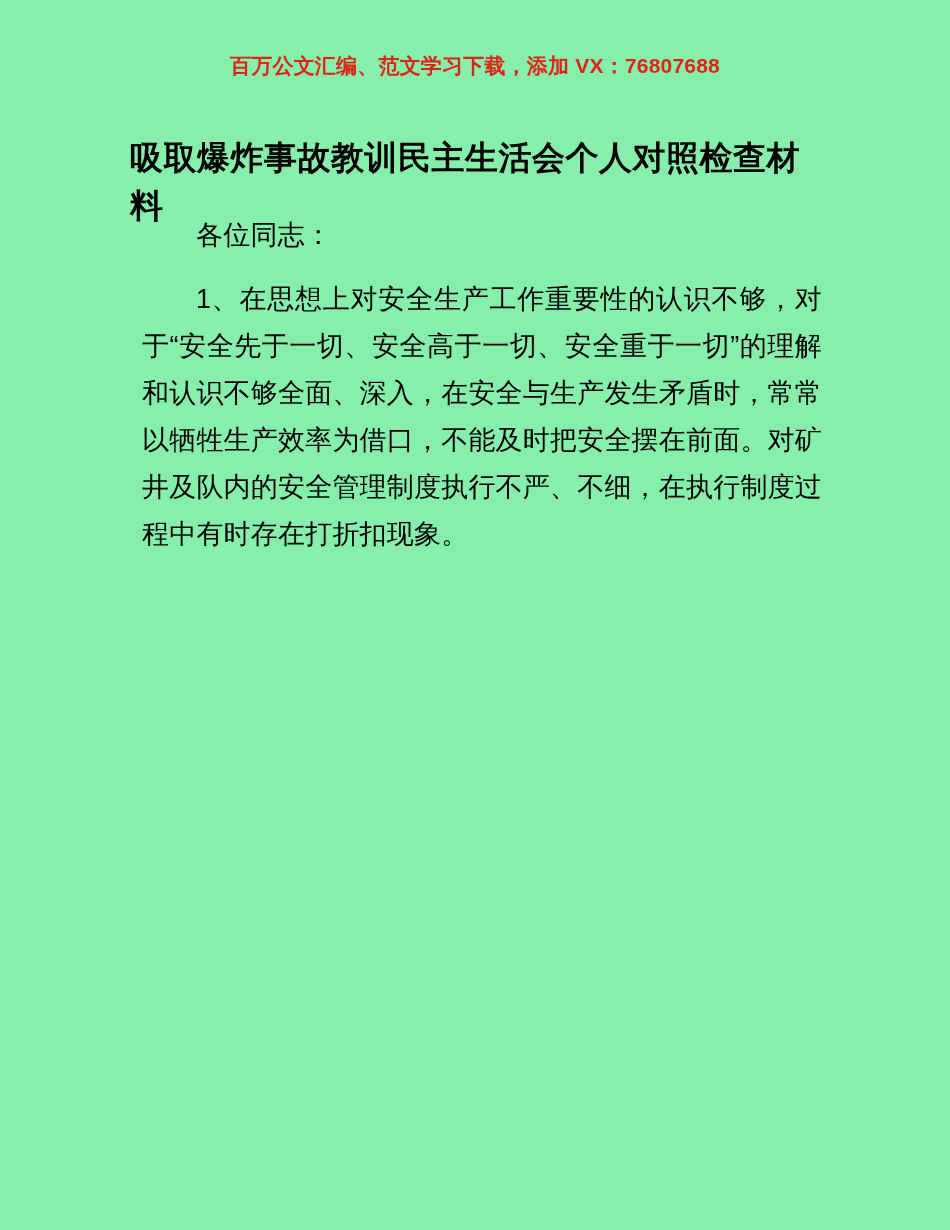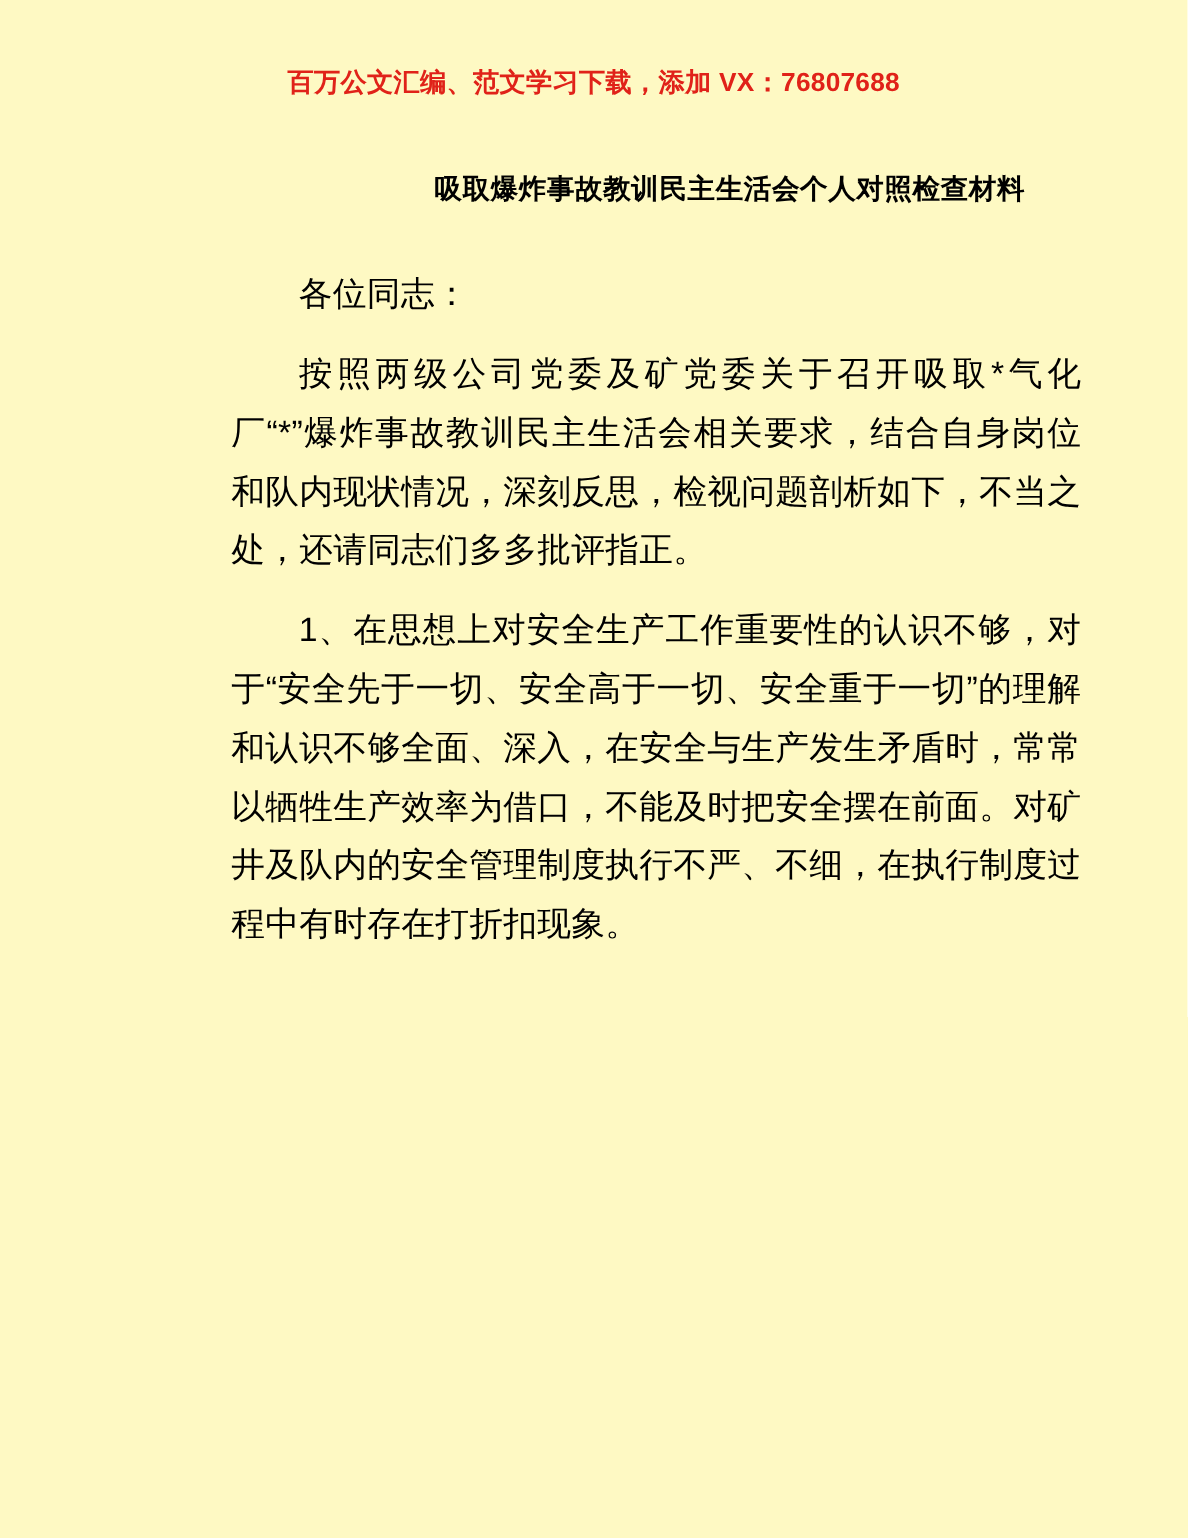--- a/index.html
+++ b/index.html
@@ -10,21 +10,21 @@
 
   body {
     font-family: "Liberation Sans", "DejaVu Sans", sans-serif;
     color: #000000;
   }
 
   .page {
     position: relative;
     width: 950px;
     height: 1230px;
-    background: #fef9c3;
+    background: #86efac;
     overflow: hidden;
     box-sizing: border-box;
   }
 
   
   .promo-header {
     position: absolute;
     top: 52px;
     left: 0;
     width: 950px;
@@ -35,34 +35,33 @@
     letter-spacing: 0.2px;
     white-space: nowrap;
   }
 
   
   .doc-title {
     position: absolute;
     top: 112px;
     left: 130px;
     width: 690px;
-    text-align: right;
-    font-size: 22px;
+    text-align: left;
+    font-size: 33px;
     font-weight: bold;
     line-height: 48px;
     letter-spacing: 0.5px;
   }
 
   
   .body-block {
     position: absolute;
     top: 212px;
     left: 142px;
     width: 680px;
-    margin-left: 43px;
   }
 
   .para {
     font-size: 27px;
     line-height: 47px;
     text-align: justify;
     text-justify: inter-ideograph;
     margin: 0 0 0 0;
     text-indent: 54px;
     letter-spacing: 0.2px;
@@ -86,21 +85,20 @@
 <div class="page">
 
   <div class="promo-header">百万公文汇编、范文学习下载，添加 VX：76807688</div>
 
   <h1 class="doc-title">吸取爆炸事故教训民主生活会个人对照检查材料</h1>
 
   <div class="body-block">
 
     <p class="para salutation">各位同志：</p>
 
-    <p class="para">按照两级公司党委及矿党委关于召开吸取*气化厂“*”爆炸事故教训民主生活会相关要求，结合自身岗位和队内现状情况，深刻反思，检视问题剖析如下，不当之处，还请同志们多多批评指正。</p>
 
 
 
     <p class="para">1、在思想上对安全生产工作重要性的认识不够，对于“安全先于一切、安全高于一切、安全重于一切”的理解和认识不够全面、深入，在安全与生产发生矛盾时，常常以牺牲生产效率为借口，不能及时把安全摆在前面。对矿井及队内的安全管理制度执行不严、不细，在执行制度过程中有时存在打折扣现象。</p>
 
   </div>
 
 </div>
 
 </body></html>

